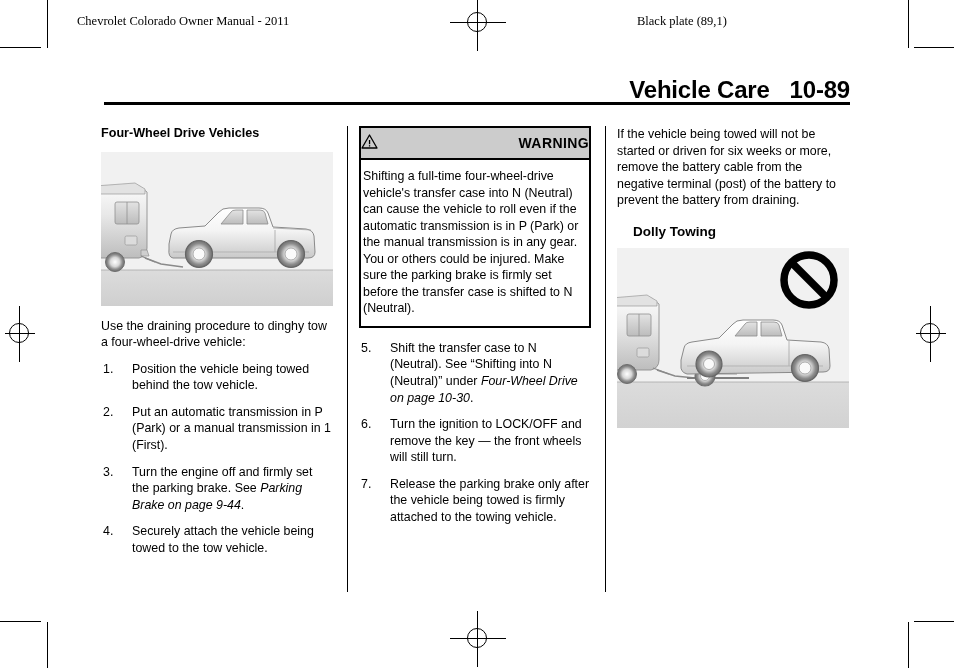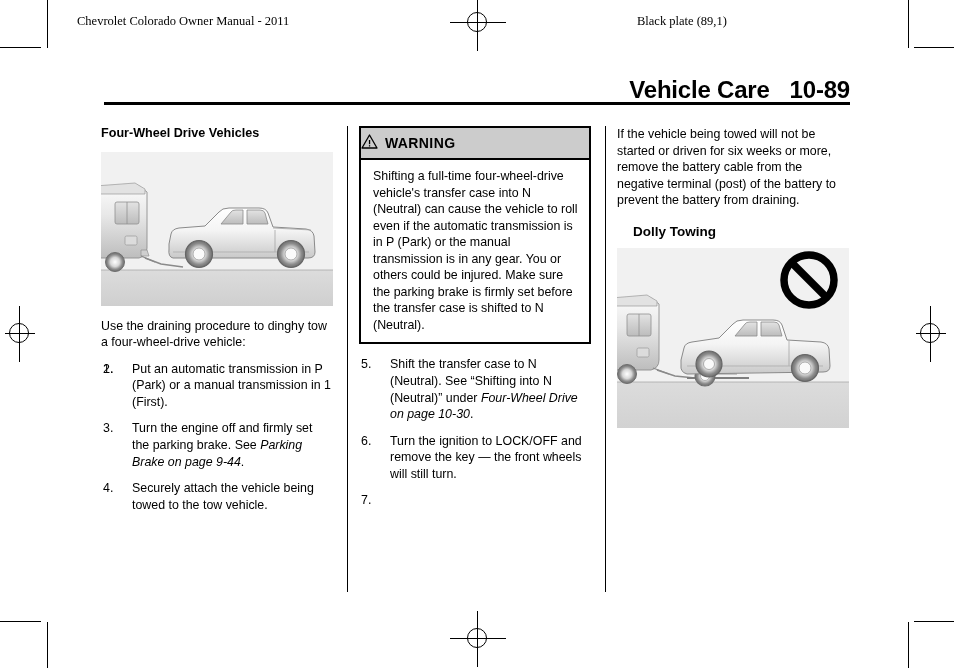--- a/index.html
+++ b/index.html
@@ -183,26 +183,26 @@
   .warning-head {
     background: #cccccc;
     border-bottom: 2px solid #000;
     text-align: center;
     padding: 6px 0 6px 0;
     font-size: 14px;
     font-weight: bold;
     letter-spacing: 0.4px;
     display: flex;
     align-items: center;
-    justify-content: flex-start;
+    justify-content: space-between;
     gap: 7px;
   }
   .warn-tri { display: block; }
   .warning-body {
-    padding: 8px 9px 9px 12px;
+    padding: 8px 9px 9px 2px;
     font-size: 12.4px;
     line-height: 1.335;
   }
 
   
   .figure {
     width: 232px;
     height: 154px;
     background: linear-gradient(to bottom, #f2f2f2 0%, #efefef 55%, #ebebeb 100%);
     margin: 0 0 12px 0;
@@ -334,21 +334,21 @@
         <circle cx="98" cy="102" r="6" fill="#fafafa" stroke="#9a9a9a" stroke-width="0.8"></circle>
         <circle cx="190" cy="102" r="13.5" fill="url(#wheelG)" stroke="#666" stroke-width="1.2"></circle>
         <circle cx="190" cy="102" r="6" fill="#fafafa" stroke="#9a9a9a" stroke-width="0.8"></circle>
       </svg>
     </div>
 
     <p class="body">Use the draining procedure to dinghy tow a four-wheel-drive vehicle:</p>
 
     <ol class="proc">
       <li>
-        <span class="num">1.</span>
+        <span class="num">1.</span><span>Position the vehicle being towed behind the tow vehicle.</span>
       </li>
       <li>
         <span class="num">2.</span><span>Put an automatic transmission in P (Park) or a manual transmission in 1 (First).</span>
       </li>
       <li>
         <span class="num">3.</span><span>Turn the engine off and firmly set the parking brake. See </span><em>Parking Brake on page 9-44</em><span>.</span>
       </li>
       <li>
         <span class="num">4.</span><span>Securely attach the vehicle being towed to the tow vehicle.</span>
       </li>
@@ -372,21 +372,21 @@
     </div>
 
     <ol class="proc">
       <li>
         <span class="num">5.</span><span>Shift the transfer case to N (Neutral). See “Shifting into N (Neutral)” under </span><em>Four-Wheel Drive on page 10-30</em><span>.</span>
       </li>
       <li>
         <span class="num">6.</span><span>Turn the ignition to LOCK/OFF and remove the key — the front wheels will still turn.</span>
       </li>
       <li>
-        <span class="num">7.</span>
+        <span class="num">7.</span><span>Release the parking brake only after the vehicle being towed is firmly attached to the towing vehicle.</span>
       </li>
     </ol>
   </div>
 
   <div class="col" id="col-3">
 
 
     <p class="body">If the vehicle being towed will not be started or driven for six weeks or more, remove the battery cable from the negative terminal (post) of the battery to prevent the battery from draining.</p>
 
     <h3 class="sub-head">Dolly Towing</h3>

